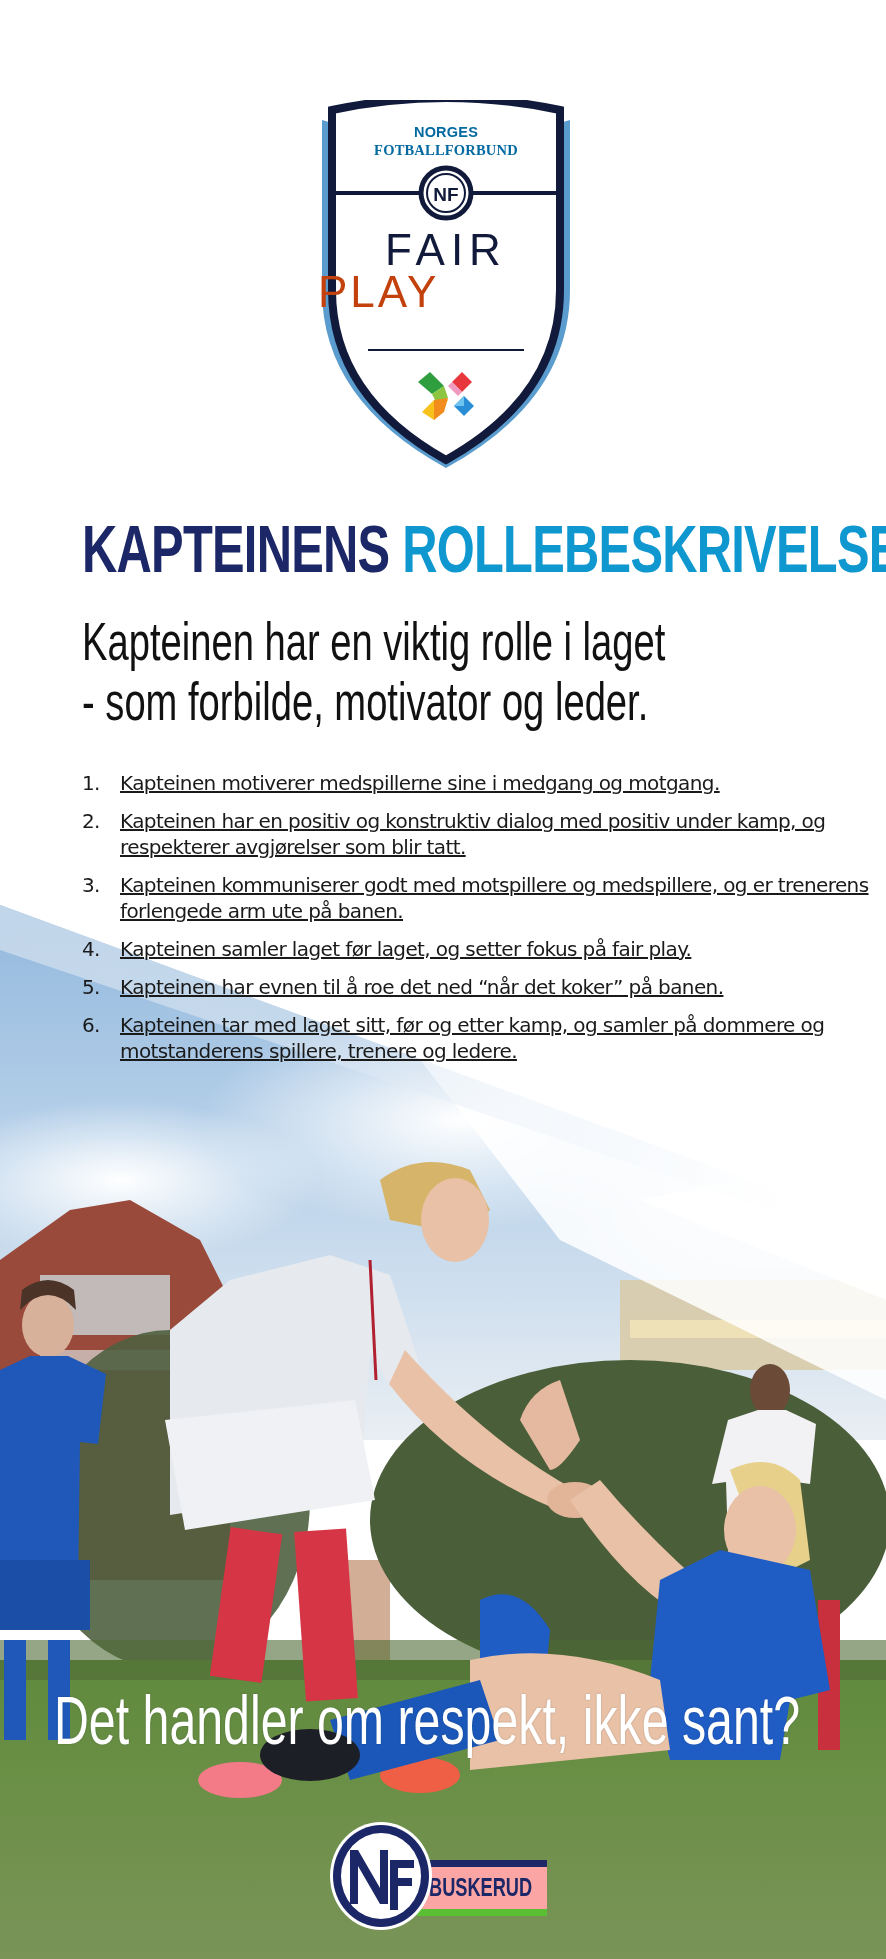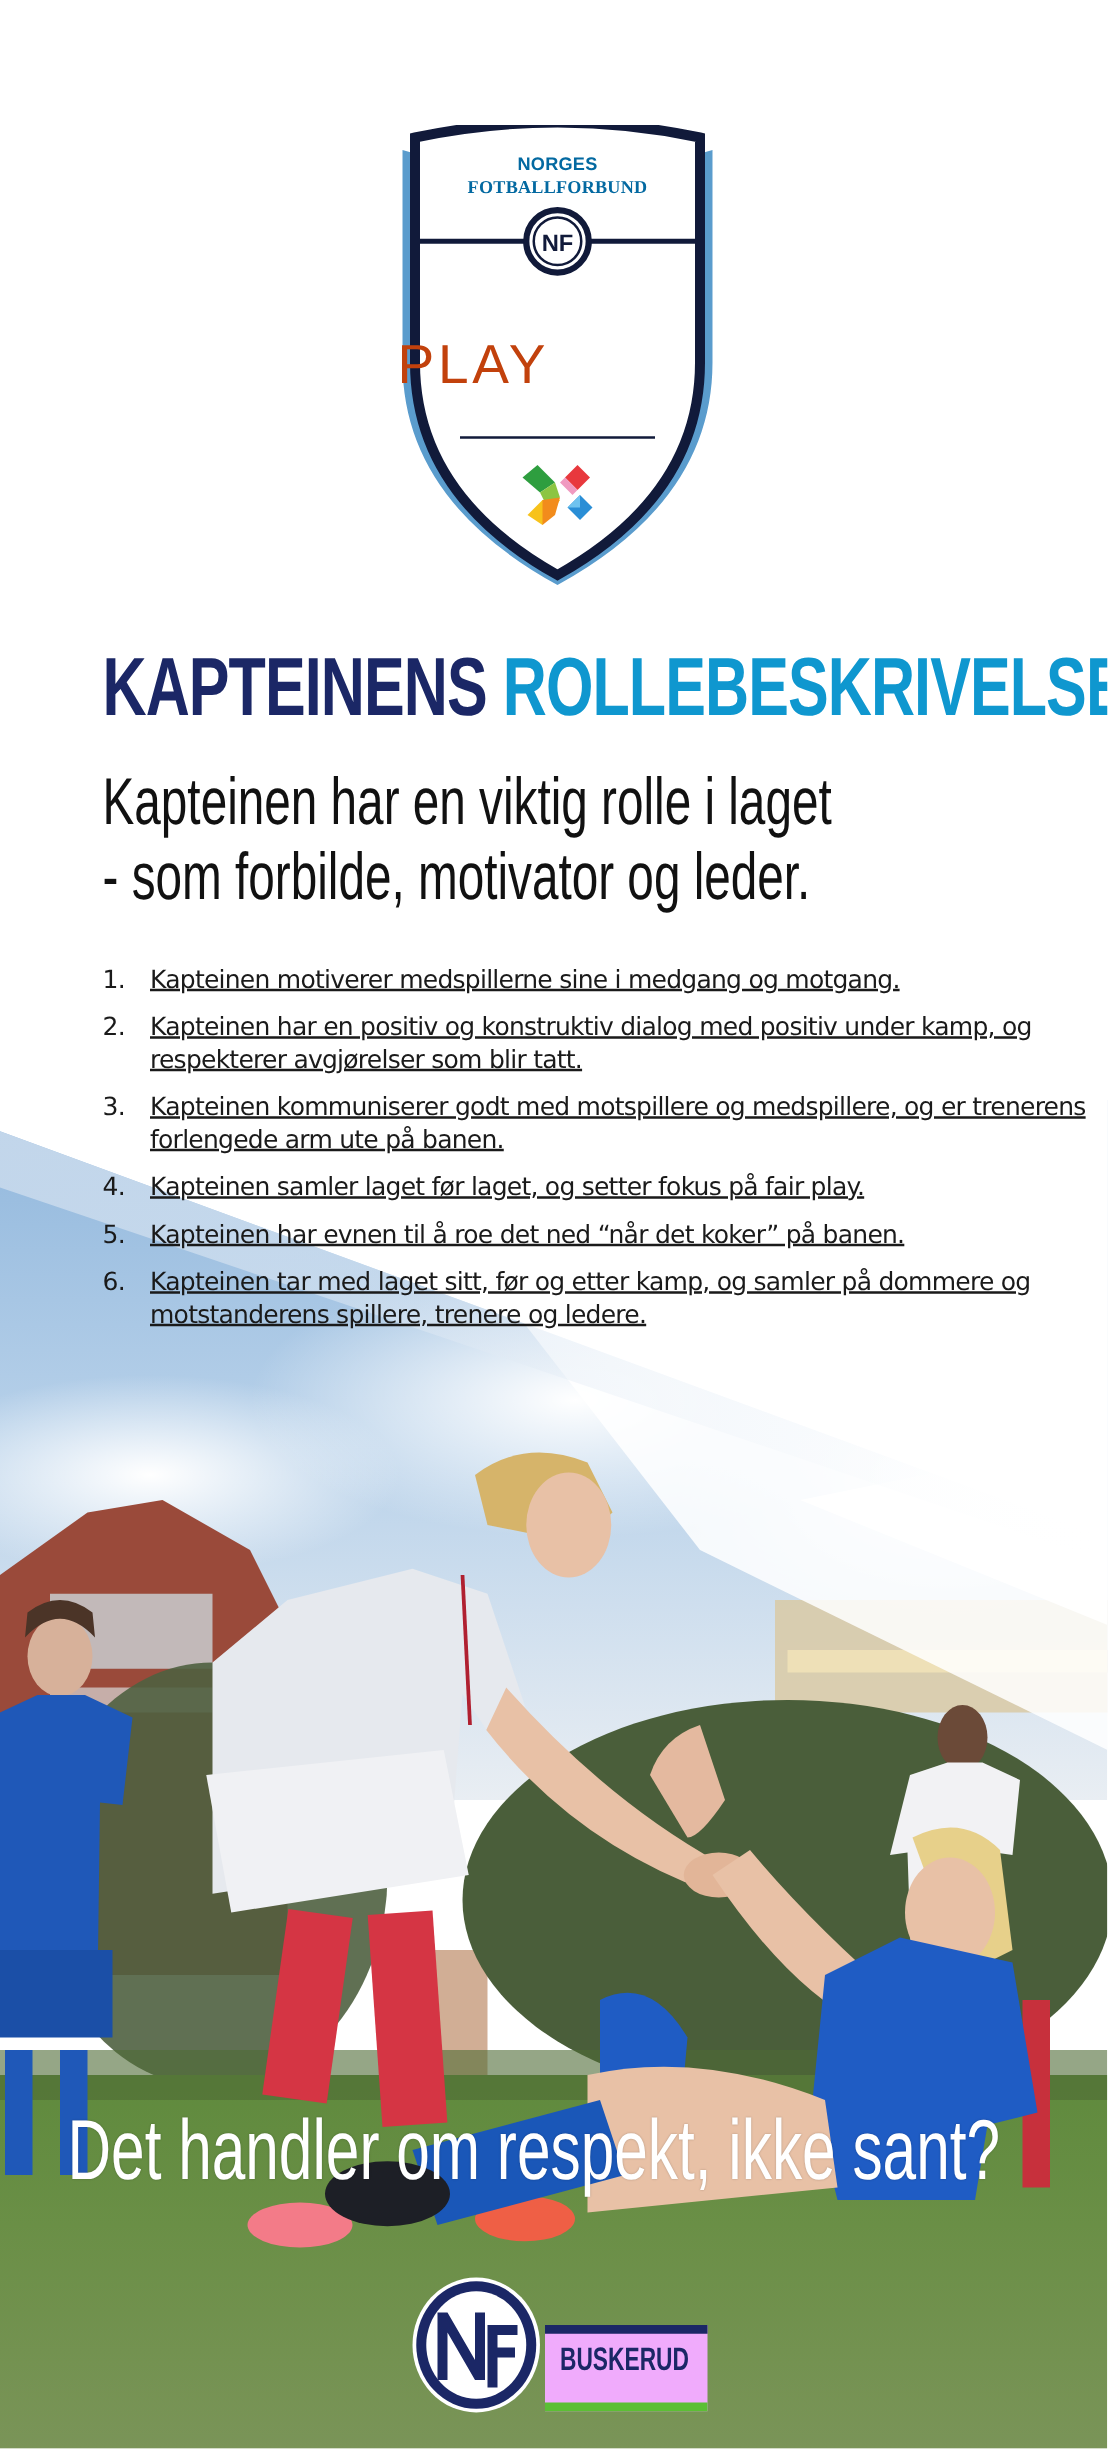--- a/index.html
+++ b/index.html
@@ -67,21 +67,21 @@
     font-family: "Liberation Sans", sans-serif; font-weight: normal;
     font-size: 68px; line-height: 76px; color: #ffffff;
     transform: scaleX(0.71); transform-origin: left top;
     text-shadow: 0 0 2px rgba(0,0,0,0.25);
   }
 
   
   .nff { position: absolute; left: 328px; top: 1820px; width: 232px; height: 112px; }
   .nff-circle { position: absolute; left: 0; top: 0; width: 106px; height: 112px; }
   .nff-circle svg { width: 106px; height: 112px; display: block; }
-  .nff-bar { position: absolute; left: 108px; top: 40px; width: 130px; height: 69px; background: #f0abfc; }
+  .nff-bar { position: absolute; left: 89px; top: 40px; width: 130px; height: 56px; background: #fca5a5; }
   .nff-bar .topline { position: absolute; left: 0; top: 0; width: 130px; height: 7px; background: #1b2766; }
   .nff-bar .botline { position: absolute; left: 0; bottom: 0; width: 130px; height: 7px; background: #5bbf34; }
   .nff-bar .label {
     position: absolute; left: 12px; top: 12px; white-space: nowrap;
     font-family: "Liberation Sans", sans-serif; font-weight: bold; color: #1b2766;
     font-size: 26px; line-height: 30px; transform: scaleX(0.7); transform-origin: left top;
   }
 </style>
 </head>
 <body>
@@ -203,20 +203,21 @@
         <polygon points="34,10 44,0 54,10 44,20" fill="#e8383d"></polygon>
         <polygon points="34,10 44,20 40,24 30,14" fill="#f09ac0"></polygon>
         <polygon points="4,40 16,28 30,28 16,48" fill="#f7c21b"></polygon>
         <polygon points="16,28 30,26 26,40 16,48" fill="#f28c1c"></polygon>
         <polygon points="36,34 46,24 56,34 46,44" fill="#2a8ed6"></polygon>
         <polygon points="36,34 46,24 46,34" fill="#6fc3ef"></polygon>
       </g>
     </svg>
     <div class="shield-org l1">NORGES</div>
     <div class="shield-org l2">FOTBALLFORBUND</div>
+    <div class="shield-fair">FAIR</div>
     <div class="shield-play">PLAY</div>
   </div>
 
   <div class="title">
     <span class="dark">KAPTEINENS</span>
     <span class="light">ROLLEBESKRIVELSE</span>
   </div>
 
   <div class="lead">
     <div>Kapteinen har en viktig rolle i laget</div>

